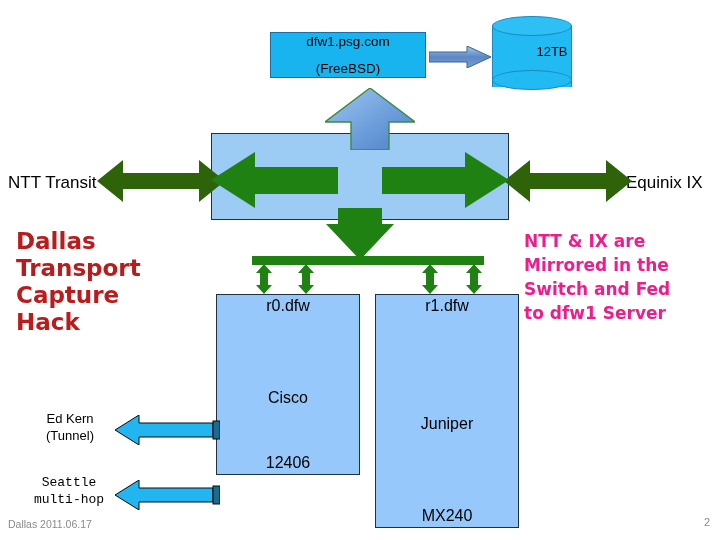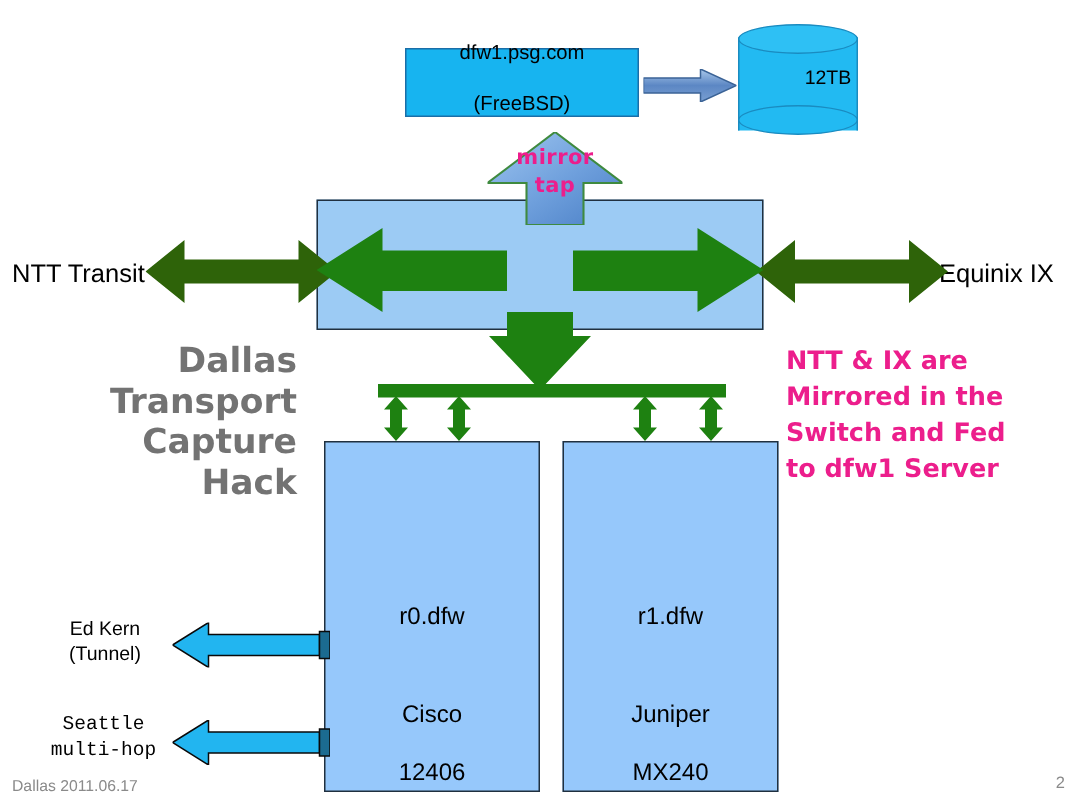--- a/index.html
+++ b/index.html
@@ -16,24 +16,23 @@
     font-family: "Liberation Sans", sans-serif;
   }
 
   
   .box {
     position: absolute;
     box-sizing: border-box;
     display: flex;
     flex-direction: column;
     align-items: center;
-    justify-content: flex-end;
+    justify-content: space-between;
     text-align: center;
     color: #000000;
-    gap: 17px;
   }
 
   
   #server-box {
     left: 270px;
     top: 32px;
     width: 156px;
     height: 46px;
     background: #17b4f0;
     border: 1px solid #1a6ea8;
@@ -187,21 +186,21 @@
     width: 250px;
     height: 30px;
     z-index: 12;
   }
 
   
   #router0-box {
     left: 216px;
     top: 294px;
     width: 144px;
-    height: 234px;
+    height: 181px;
     background: #96c8fb;
     border: 1px solid #20303f;
     font-size: 16px;
     line-height: 22px;
     z-index: 10;
   }
   #router1-box {
     left: 375px;
     top: 294px;
     width: 144px;
@@ -243,26 +242,26 @@
   }
   #tunnel-label  { left: 30px; top: 410px; width: 80px; }
   #seattle-label { left: 28px; top: 474px; width: 82px; font-family: Liberation Mono, monospace; }
 
   
   #hack-title {
     position: absolute;
     left: 16px;
     top: 228px;
     width: 182px;
-    text-align: right;
+    text-align: left;
     font-family: "DejaVu Sans", sans-serif;
     font-weight: bold;
     font-size: 23px;
     line-height: 27px;
-    color: #737373;
+    color: #b91c1c;
     z-index: 5;
   }
 
   
   #mirror-note {
     position: absolute;
     left: 524px;
     top: 229px;
     width: 196px;
     text-align: left;
@@ -324,24 +323,20 @@
     <svg width="90" height="62" viewBox="0 0 90 62">
       <defs>
         <linearGradient id="gradTap" x1="0" y1="0" x2="1" y2="1">
           <stop offset="0%" stop-color="#9fc6f0"></stop>
           <stop offset="55%" stop-color="#6e9fdc"></stop>
           <stop offset="100%" stop-color="#4a7fc6"></stop>
         </linearGradient>
       </defs>
       <polygon points="45,0 90,34 64,34 64,62 26,62 26,34 0,34" fill="url(#gradTap)" stroke="#3f8a3f" stroke-width="1.4"></polygon>
     </svg>
-    <div class="tap-label">
-      <div>mirror</div>
-      <div>tap</div>
-    </div>
   </div>
 
   <div class="box" id="switch-box"></div>
 
   <div id="ntt-arrow">
     <svg width="128" height="46" viewBox="0 0 128 46">
       <polygon points="0,23 26,2 26,15 102,15 102,2 128,23 102,44 102,31 26,31 26,44" fill="#2e6309"></polygon>
     </svg>
   </div>
   <div class="edge-label" id="ntt-label">NTT Transit</div>

